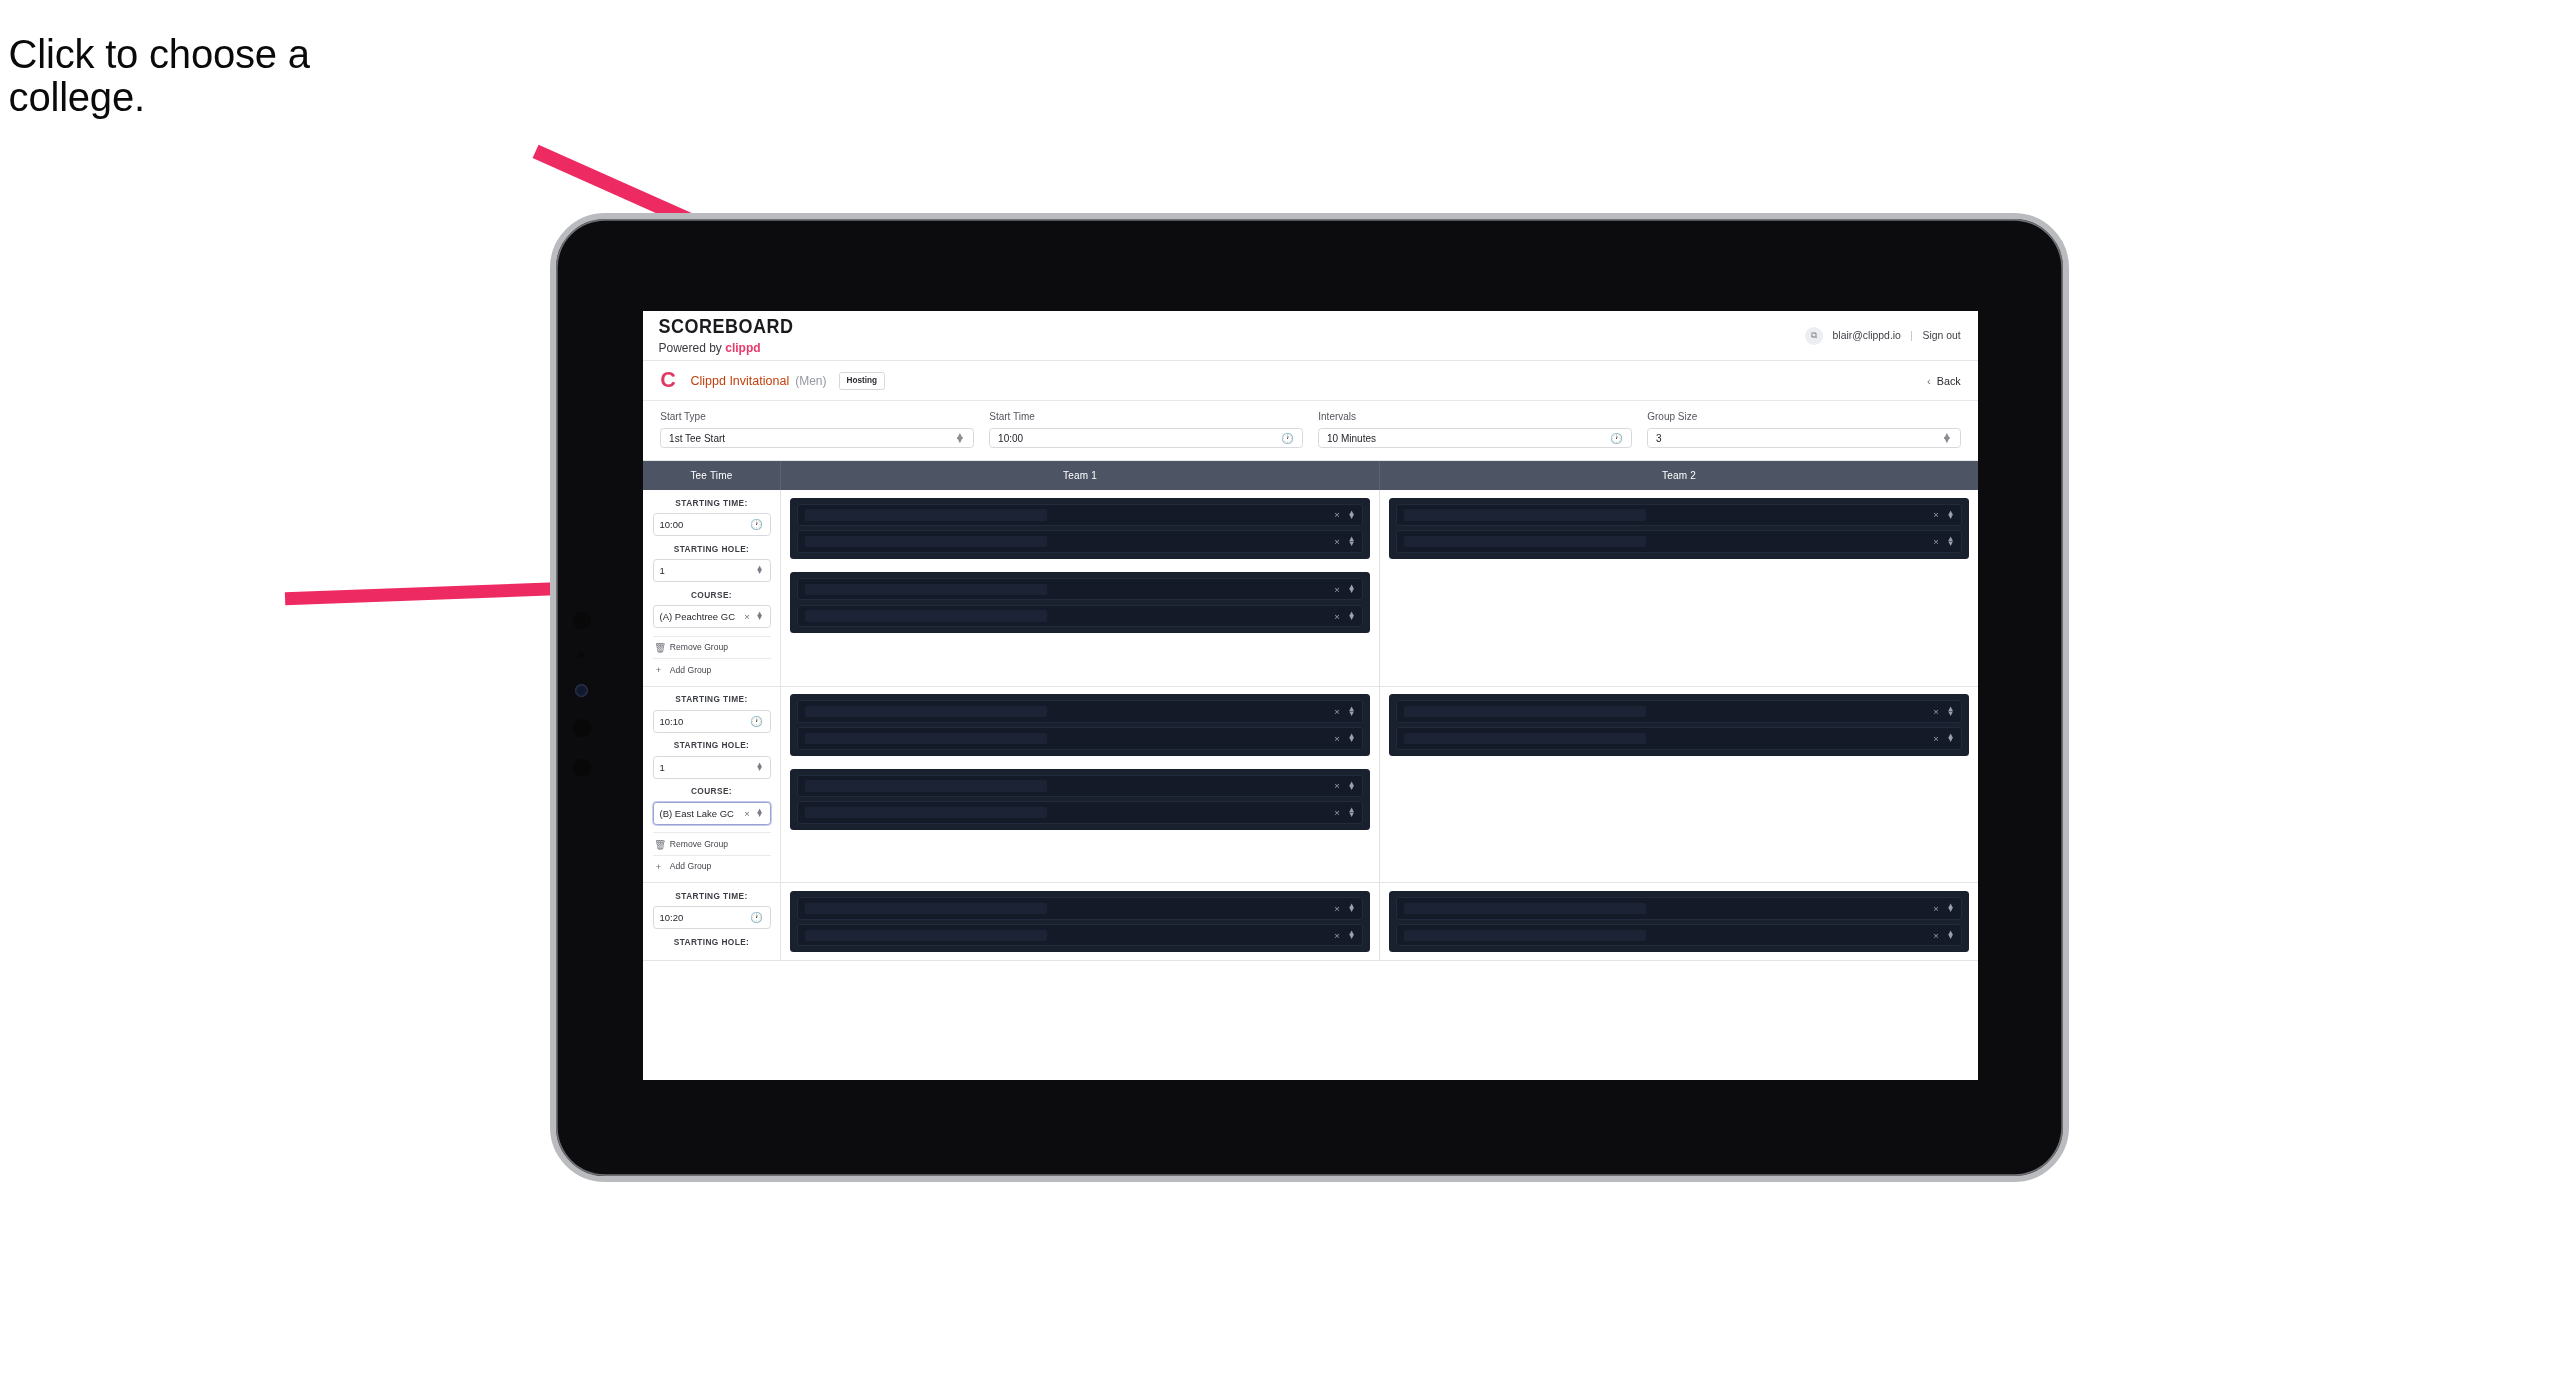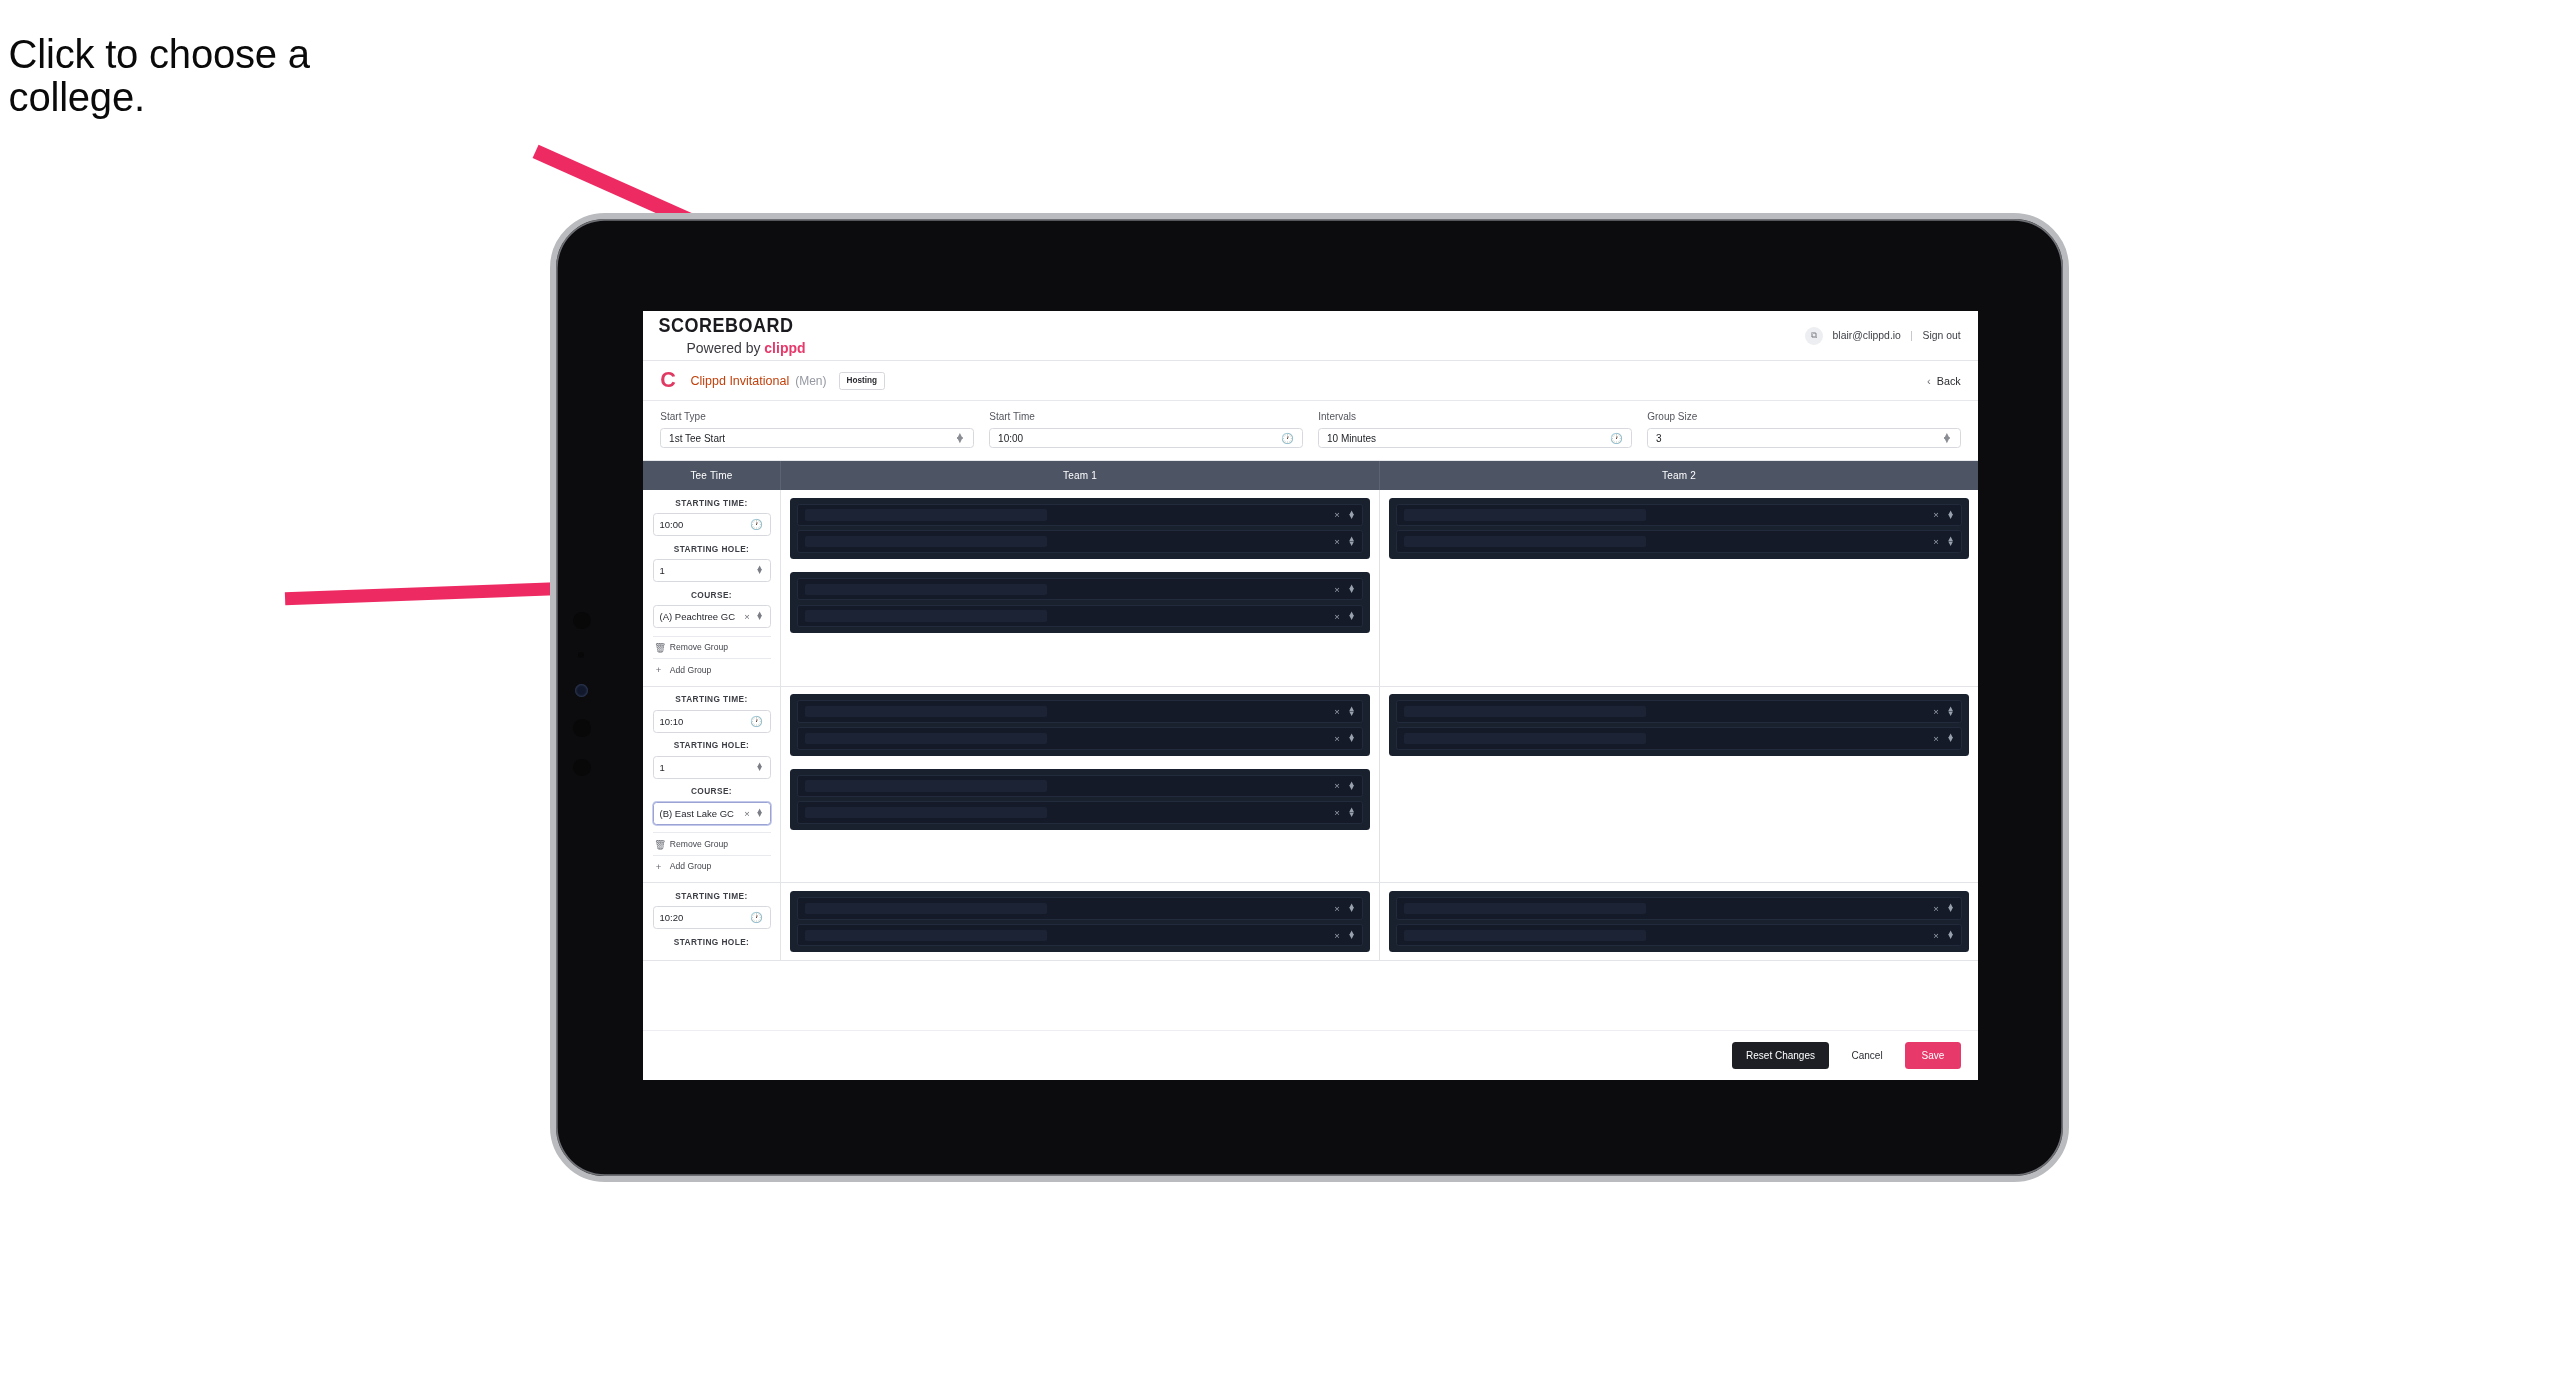--- a/index.html
+++ b/index.html
@@ -56,21 +56,21 @@
     border-bottom: 0.9px solid #e3e5e8;
     background: #fff;
     padding-left: 15.5px;
   }
   .brand { display:flex; flex-direction:column; justify-content:center; padding-right: 22.5px; }
   .brand-name {
     font-size: 18px; font-weight: 800; letter-spacing: 0.5px;
     color: #1b1b1f; font-family: "Liberation Sans", sans-serif;
     transform: scaleY(1.12);
   }
-  .brand-sub { font-size: 14px; color:#3a3a40; margin-top:3.5px;margin-left:28px; }
+  .brand-sub { font-size: 12px; color:#3a3a40; margin-top:3.5px; }
   .brand-sub b { color:#e8396b; font-weight:700; }
 
   .navitems { display:flex; align-items:stretch; }
   .navitem {
     display:flex; align-items:center; padding: 0 17.3px;
     font-size: 10.8px; letter-spacing: 0.5px; color:#25262b;
     border-bottom: 2.6px solid transparent; cursor:pointer;
   }
   .navitem.active { border-bottom-color: #e8396b; }
 
@@ -466,22 +466,17 @@
                     <span class="spacer"></span>
                     <span class="xic">×</span>
                     <span class="stepper">▲<br>▼</span>
                   </div>
                 </div>
               </div>
             </div>
           </div>
       </div>
 
-      <div class="footer">
-        <button class="btn btn-reset">Reset Changes</button>
-        <button class="btn btn-cancel">Cancel</button>
-        <button class="btn btn-save">Save</button>
-      </div>
 
     </div>
   </div>
 </div>
 
 
 </body></html>

